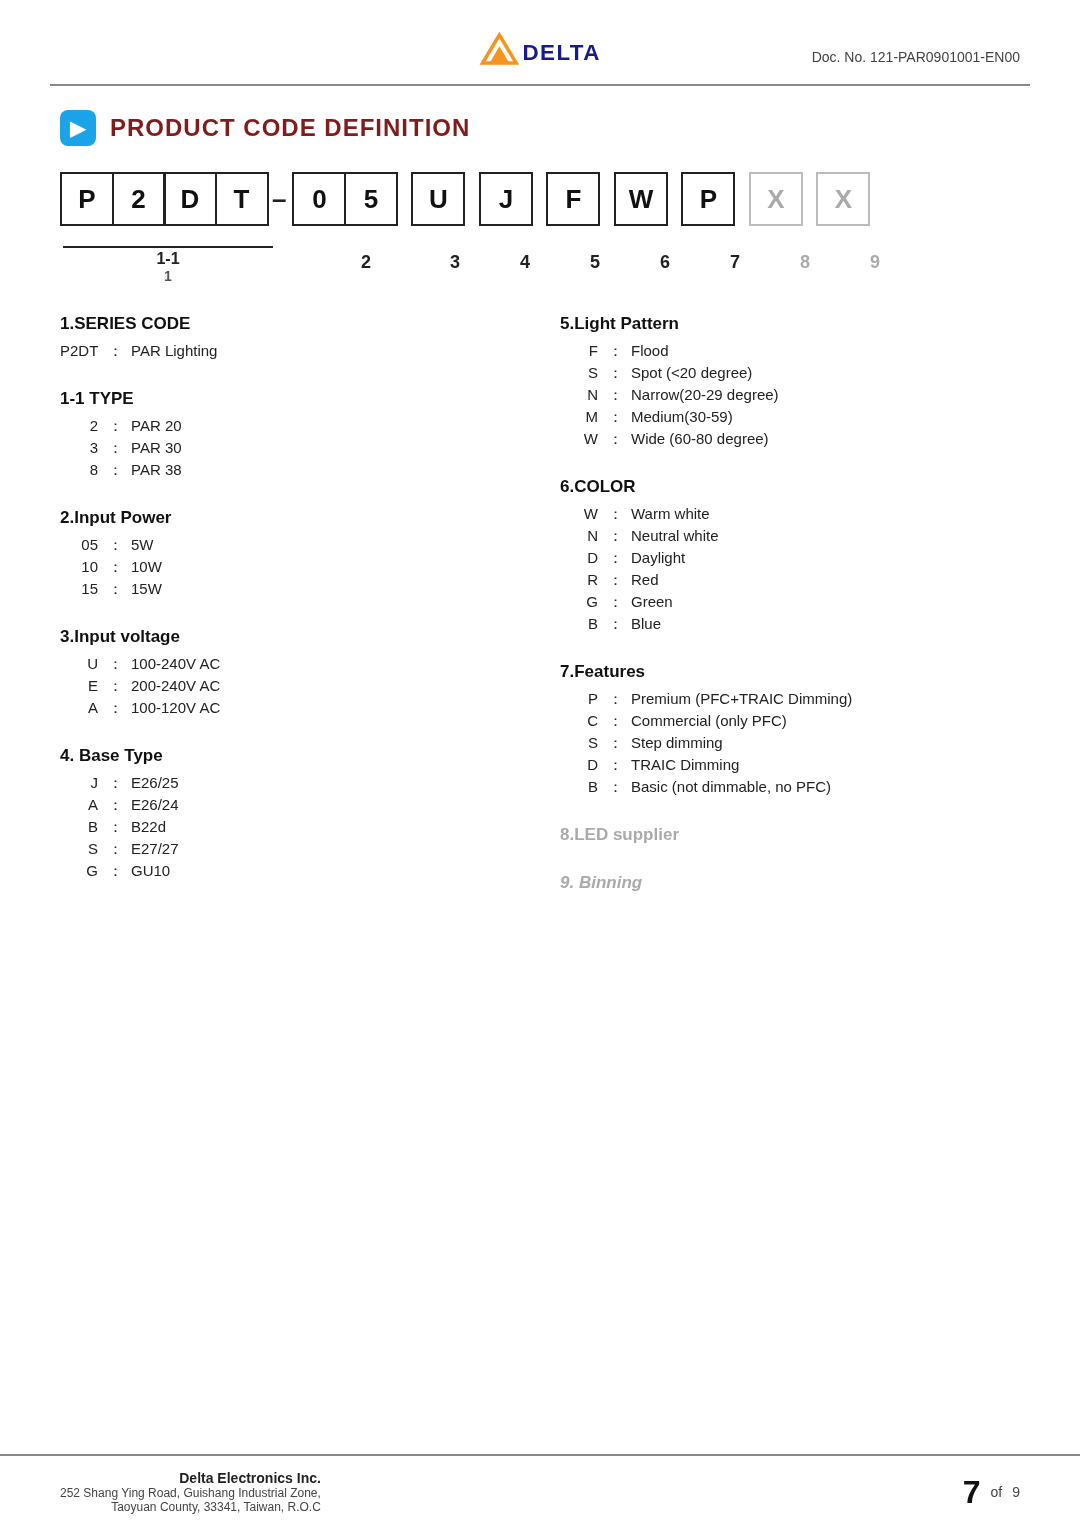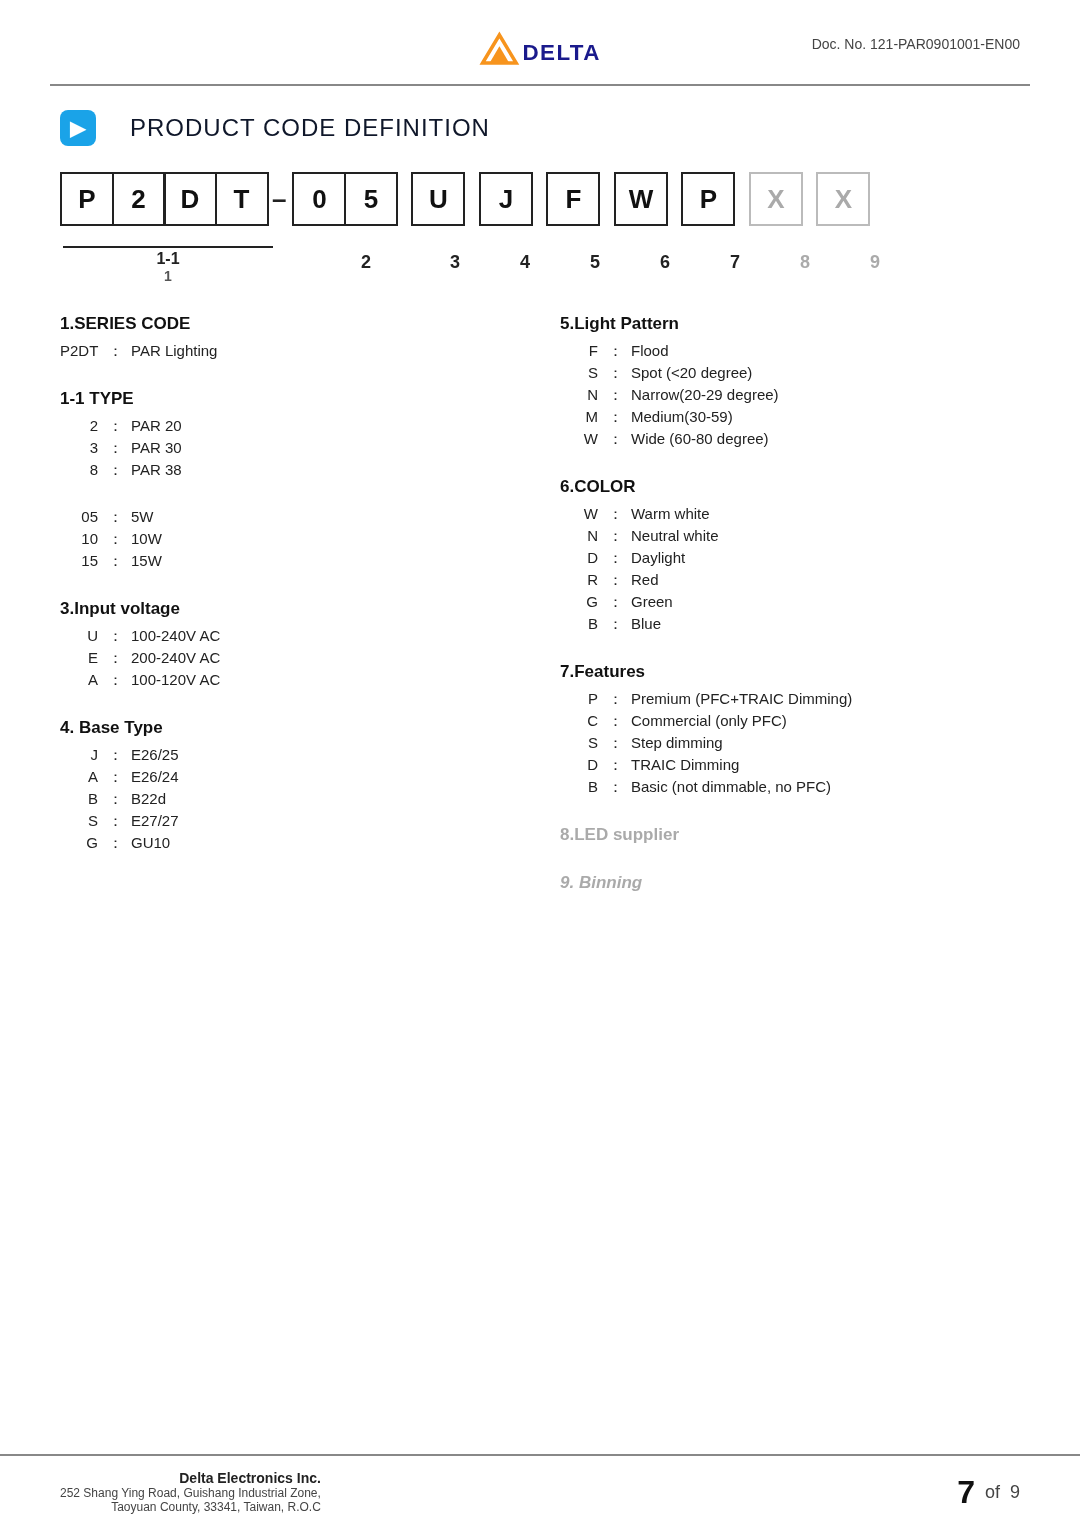--- a/index.html
+++ b/index.html
@@ -17,21 +17,21 @@
     .header {
       display: flex;
       align-items: center;
       justify-content: center;
       padding: 28px 60px 14px 60px;
       position: relative;
     }
     .doc-number {
       position: absolute;
       right: 60px;
-      top: 36px;
+      top: 49px;
       font-size: 14px;
       color: #444;
     }
     .logo-container {
       display: flex;
       align-items: center;
       justify-content: center;
     }
     .logo-svg {
       width: 140px;
@@ -59,24 +59,23 @@
       justify-content: center;
       flex-shrink: 0;
     }
     .title-icon span {
       color: white;
       font-size: 20px;
       font-weight: bold;
     }
     .section-title-text {
       font-size: 24px;
-      font-weight: normal;
+      font-weight: bold;
       letter-spacing: 1px;
-      color: #0f172a;
-      margin-left: 20px;
+      color: #7f1d1d;
     }
     .code-box {
       width: 54px;
       height: 54px;
       border: 2.5px solid #222;
       display: flex;
       align-items: center;
       justify-content: center;
       font-size: 26px;
       font-weight: bold;
@@ -161,21 +160,21 @@
     }
     .footer-page {
       font-size: 32px;
       font-weight: bold;
       color: #111;
       display: flex;
       align-items: center;
       gap: 10px;
     }
     .footer-page-of {
-      font-size: 18px;
+      font-size: 14px;
       font-weight: normal;
       color: #444;
     }
     .top-row {
       display: flex;
       align-items: center;
     }
     .box-group {
       display: flex;
     }
@@ -321,20 +320,21 @@
         <span class="def-value">PAR 30</span>
       </div>
       <div class="def-item">
         <span class="def-key">8</span>
         <span class="def-colon">：</span>
         <span class="def-value">PAR 38</span>
       </div>
     </div>
 
     <div class="def-section">
+      <div class="def-section-title">2.Input Power</div>
       <div class="def-item">
         <span class="def-key">05</span>
         <span class="def-colon">：</span>
         <span class="def-value">5W</span>
       </div>
       <div class="def-item">
         <span class="def-key">10</span>
         <span class="def-colon">：</span>
         <span class="def-value">10W</span>
       </div>

